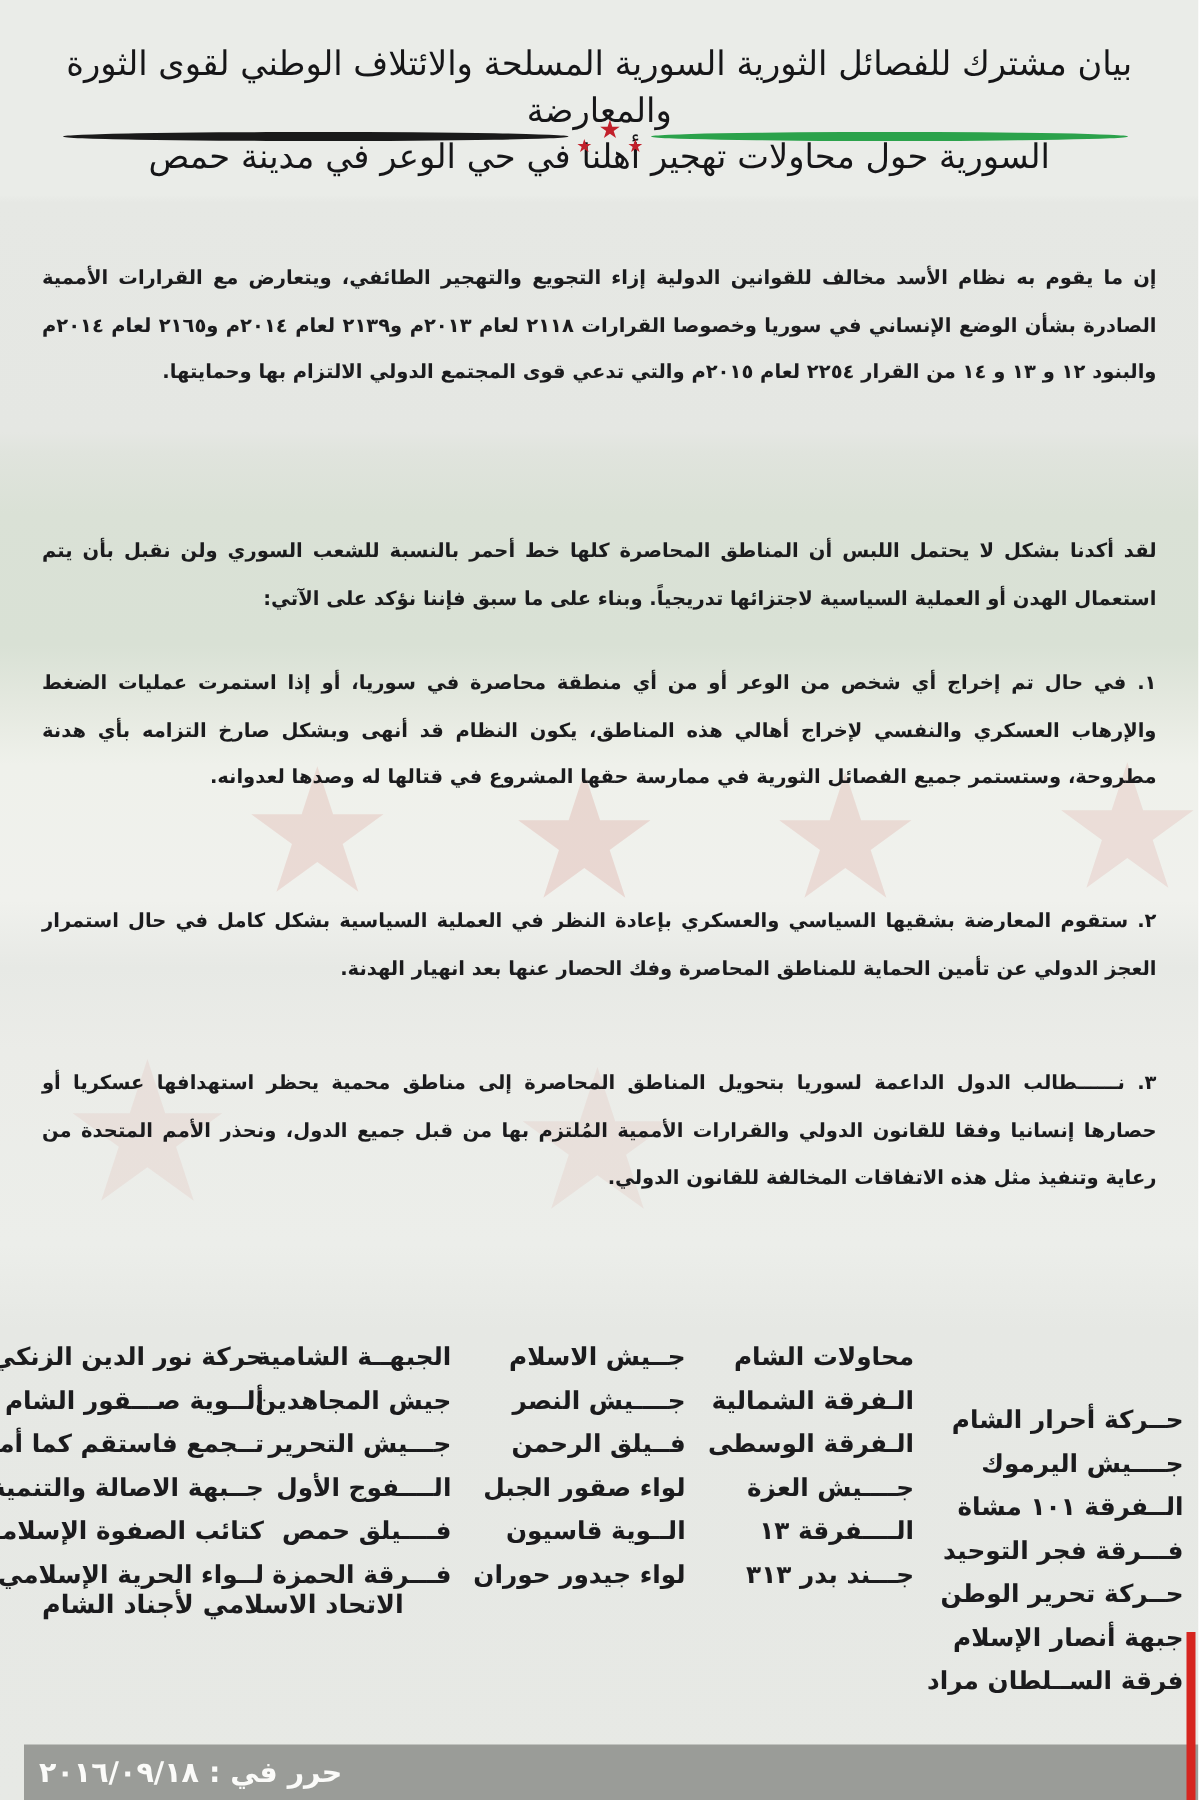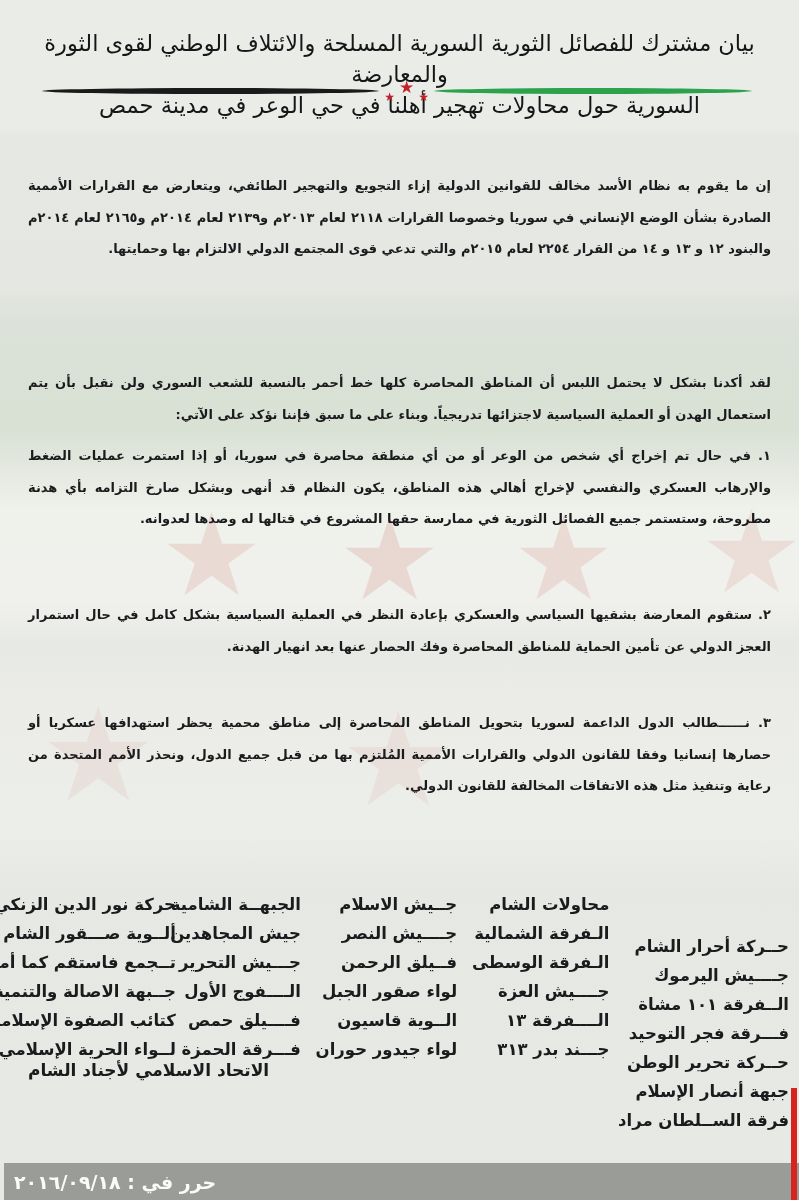--- a/index.html
+++ b/index.html
@@ -34,41 +34,41 @@
   .line-green { flex:1; height:6px; background:#2ba24b; border-radius:50%; }
   .divider-stars { display:flex; align-items:flex-end; padding:0 5px; color:#c2202b; }
   .divider-stars .s-small { font-size:12px; line-height:12px; }
   .divider-stars .s-big { font-size:17px; line-height:17px; margin:0 4px 7px 4px; }
   .para {
     position:absolute; right:28px; left:28px;
     direction:rtl; text-align:justify; font-weight:bold;
     font-size:13px; line-height:31.5px; color:#1b1b1d;
   }
   .p-intro  { top:157px; }
-  .p-affirm { top:323px;margin-top:44px; }
+  .p-affirm { top:308px;margin-top:44px; }
   .p-1      { top:427px; }
   .p-2      { top:586px; }
   .p-3      { top:694px; }
   .factions {
     position:absolute; top:890px; right:10px; left:8px;
     direction:rtl; display:flex; justify-content:space-between;
     font-weight:bold; font-size:16.5px; line-height:29px; color:#1b1b1d;
   }
   .f-col { display:flex; flex-direction:column; white-space:nowrap; }
   .f-col-1 { width:23%;margin-top:42px; }
   .f-col-2 { width:19.5%; }
   .f-col-3 { width:20%; }
   .f-col-4 { width:16%; }
   .f-col-5 { width:21.5%; }
   .f-span {
     position:absolute; left:28px; top:1060px; direction:rtl;
     font-weight:bold; font-size:17px; color:#1b1b1d; white-space:nowrap;
   }
   .date-bar {
-    position:absolute; left:4px; right:0; bottom:0; height:37px;
+    position:absolute; left:16px; right:0; bottom:0; height:37px;
     background:#9a9c98; display:flex; align-items:center; justify-content:flex-start;
   }
   .date-bar span {
     direction:rtl; color:#fbfbf9; font-weight:bold; font-size:19px; padding:0 4px 0 10px;
   }
   .red-strip {
     position:absolute; right:2px; top:1088px; bottom:0; width:6px; background:#d6251f;
   }
 </style>
 </head>

